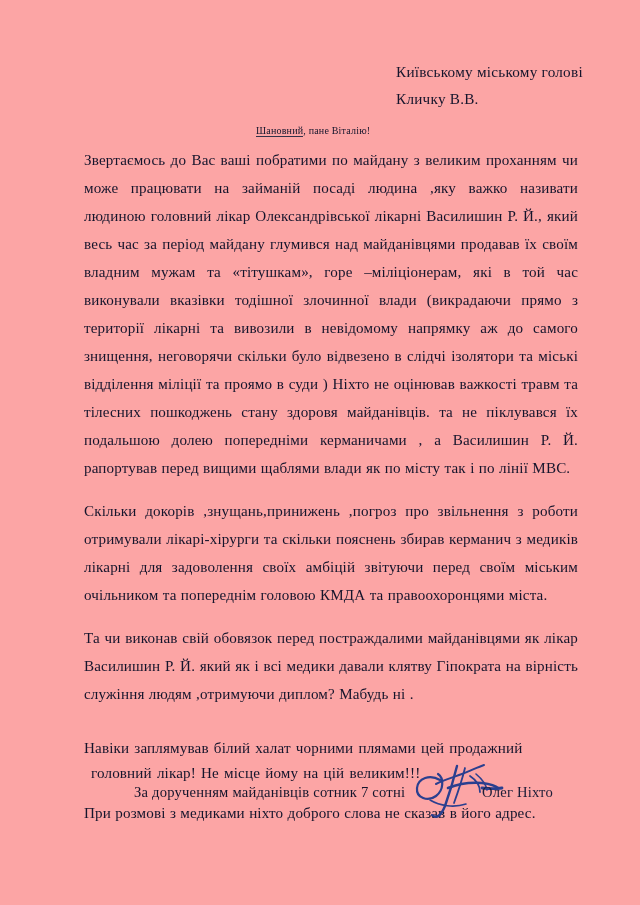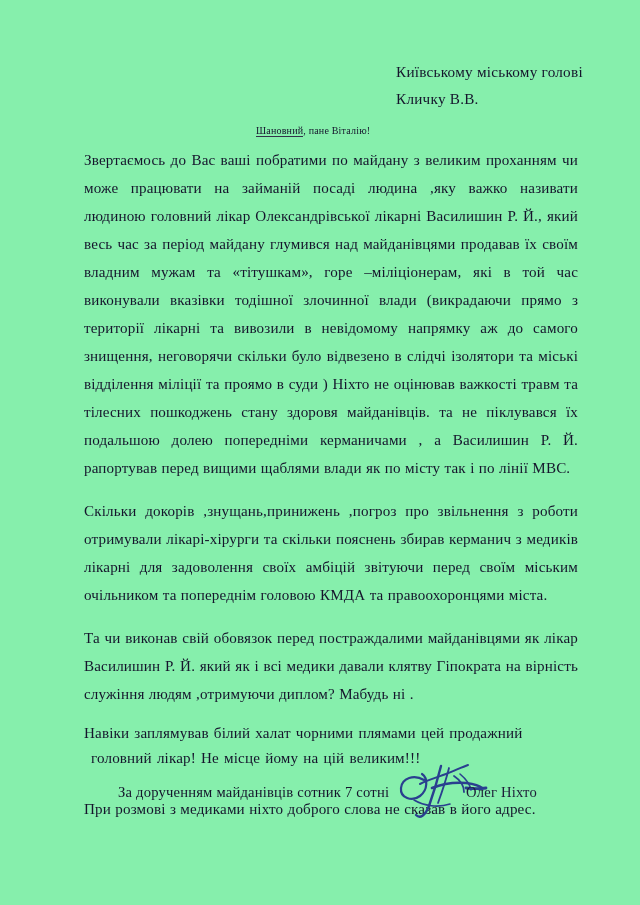--- a/index.html
+++ b/index.html
@@ -12,21 +12,21 @@
     height: 905px;
     position: relative;
     font-family: "Liberation Serif", "DejaVu Serif", serif;
     color: #14142b;
     overflow: hidden;
   }
 
   .page {
     position: absolute;
     inset: 0;
-    background: #86efac;
+    background: #fca5a5;
   }
 
   
   .addressee {
     position: absolute;
     left: 396px;
     top: 58px;
     width: 230px;
   }
   .addressee .line {
@@ -64,38 +64,38 @@
     font-size: 15.1px;
     line-height: 28px;
     text-align: justify;
     text-justify: inter-word;
     letter-spacing: 0.15px;
     word-spacing: 0.4px;
     color: #15152c;
   }
   p.para:last-child { margin-bottom: 0; }
   p.para.nojust { text-align: left; }
-  p.tight { margin-bottom: 13px; }
+  p.tight { margin-bottom: 28px; }
 
   
-  .lined { margin: 0 0 24px 0; }
+  .lined { margin: 0 0 13px 0; }
   .lined .l {
     font-size: 15.1px;
     line-height: 25px;
     letter-spacing: 0.15px;
     word-spacing: 1.2px;
     color: #15152c;
     white-space: nowrap;
   }
   .lined .l.indent { padding-left: 7px; }
 
   
   .sign-row {
     position: absolute;
-    left: 118px;
+    left: 134px;
     top: 778px;
     width: 470px;
     height: 60px;
   }
   .sign-text {
     position: absolute;
     left: 0;
     top: 6px;
     font-size: 14.6px;
     letter-spacing: 0.2px;

